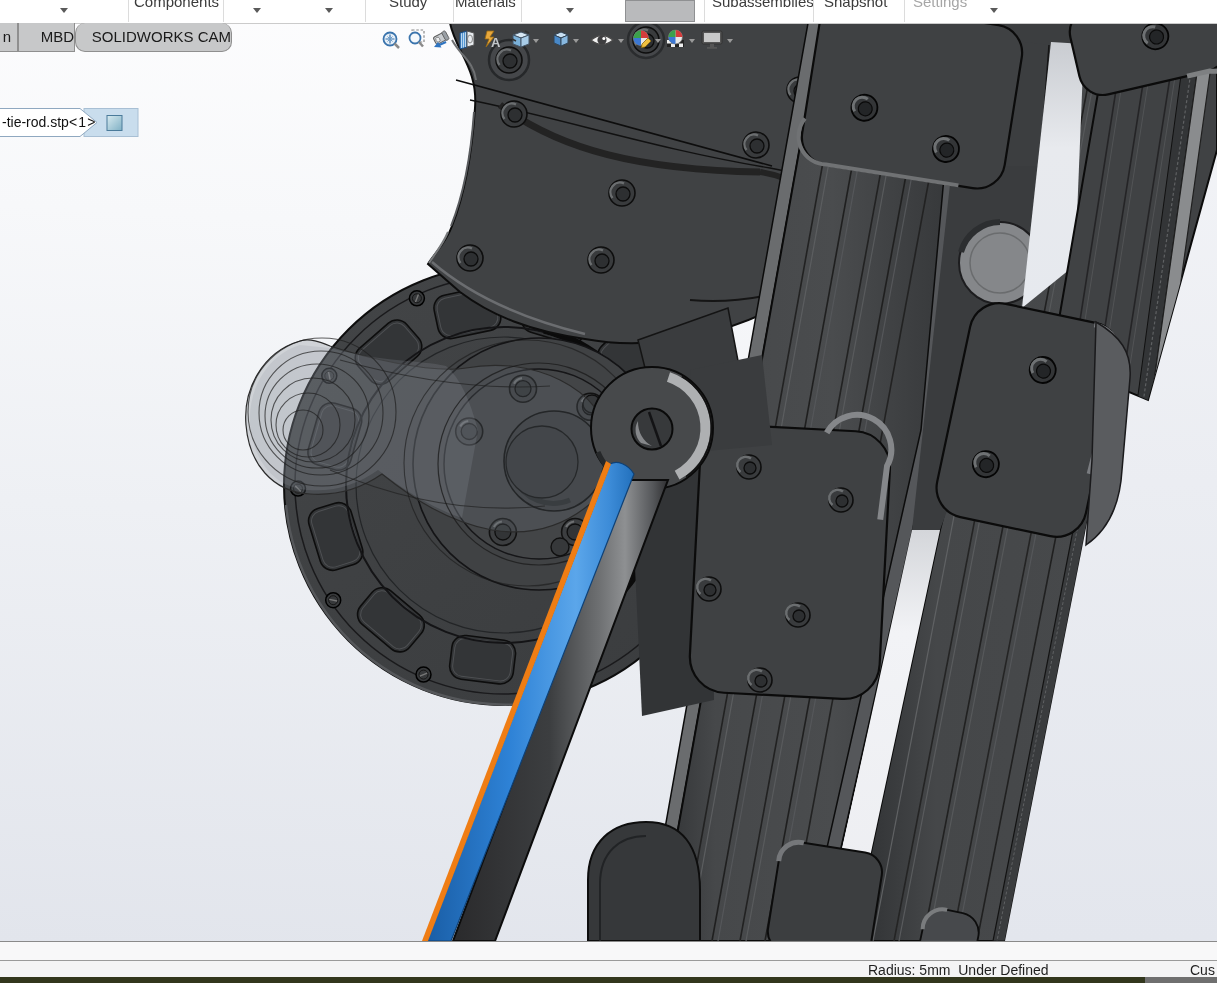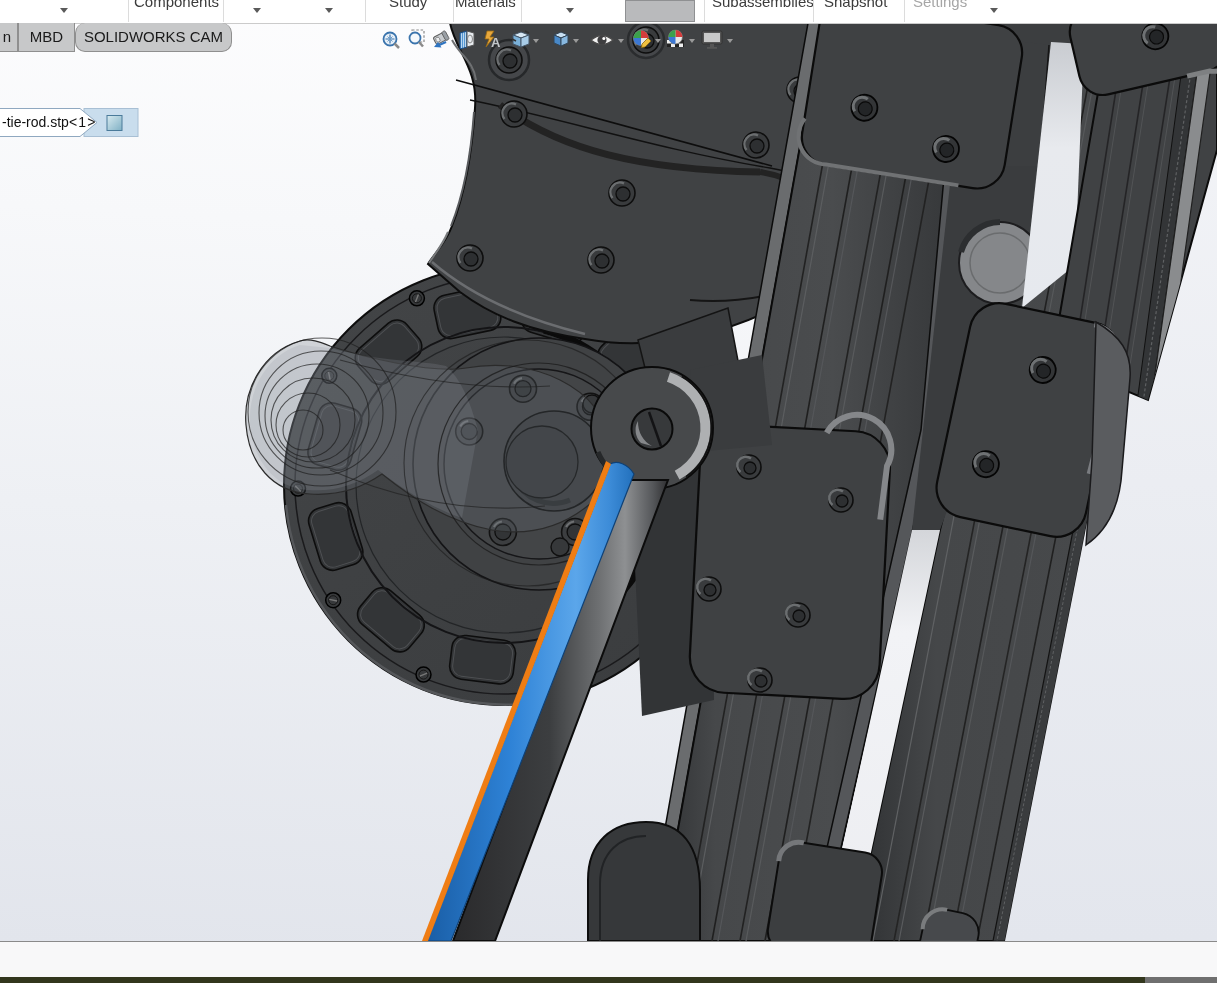--- a/index.html
+++ b/index.html
@@ -8,21 +8,21 @@
   #gfx{position:absolute;left:0;top:23px;width:1217px;height:918px;
     background:linear-gradient(183deg,#fdfdfe 0%,#f7f8fa 25%,#eef0f4 55%,#e2e5ec 100%);}
   #ribbon{position:absolute;left:0;top:0;width:1217px;height:23px;background:#ffffff;
     border-bottom:1px solid #cbcbcb;font-size:14px;color:#3c3c3c;}
   .rlab{position:absolute;top:-7px;white-space:nowrap;font-size:15px;}
   .rsep{position:absolute;top:0;width:1px;height:22px;background:#dcdcdc;}
   .rarr{position:absolute;top:8px;width:0;height:0;border-left:4px solid transparent;
     border-right:4px solid transparent;border-top:5px solid #5a5a5a;}
   #graybox{position:absolute;left:625px;top:0;width:70px;height:22px;background:#b9babc;border:1px solid #8f9092;box-sizing:border-box;}
   .tab{position:absolute;top:23px;height:29px;background:#c7c8c9;border:1px solid #8f8f8f;
-    border-top:none;box-sizing:border-box;font-size:15px;color:#1a1a1a;text-align:center;line-height:27px;}
+    border-top:none;box-sizing:border-box;font-size:15px;color:#1a1a1a;text-align:right;line-height:27px;}
   #statuswrap{position:absolute;left:0;top:941px;width:1217px;height:42px;background:#f8f8f9;}
   #statusline1{position:absolute;left:0;top:0;width:1217px;height:1px;background:#8a8a8a;}
   #statusbar{position:absolute;left:0;top:19px;width:1217px;height:17px;background:#f4f4f5;border-top:1px solid #9a9a9a;}
   #statustext{position:absolute;left:868px;top:1px;font-size:14px;color:#1f1f1f;}
   #custext{position:absolute;left:1190px;top:1px;font-size:14px;color:#1f1f1f;}
   #taskstrip{position:absolute;left:0;top:977px;width:1217px;height:6px;background:#32361d;}
   #taskstrip2{position:absolute;left:1145px;top:977px;width:72px;height:6px;background:#6f6f6f;}
   #bctag{position:absolute;left:0;top:108px;height:29px;}
 </style>
 </head>
@@ -487,16 +487,20 @@
     </linearGradient>
       </defs>
     <rect x="84" y="0.5" width="54" height="28" fill="#c9dded" stroke="#a8bfd4"></rect>
     <path d="M0,0.5 L80,0.5 L97,14.5 L80,28.5 L0,28.5" fill="#ffffff" stroke="#8fa8c0"></path>
     <text x="2" y="19" font-size="14" fill="#111">-tie-rod.stp&lt; 1 &gt;</text>
     <rect x="107" y="7.5" width="15" height="15" fill="url(#sqg)" stroke="#4a7a9a"></rect>
   </svg>
 
   <div id="statuswrap">
     <div id="statusline1"></div>
+    <div id="statusbar">
+      <div id="statustext">Radius: 5mm&nbsp;&nbsp;Under Defined</div>
+      <div id="custext">Cus</div>
+    </div>
   </div>
   <div id="taskstrip"></div>
   <div id="taskstrip2"></div>
 </div>
 
 </body></html>

